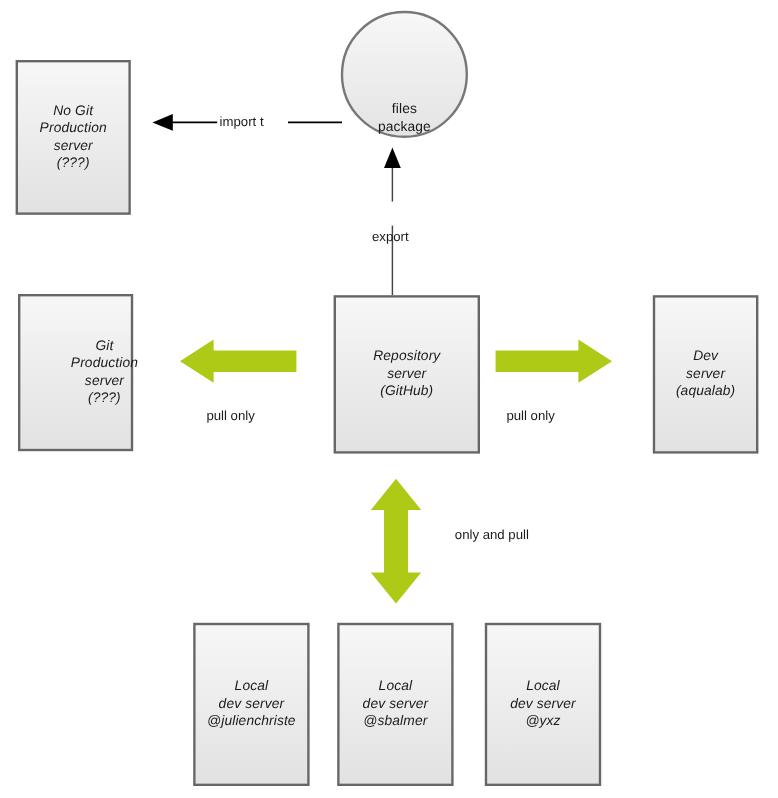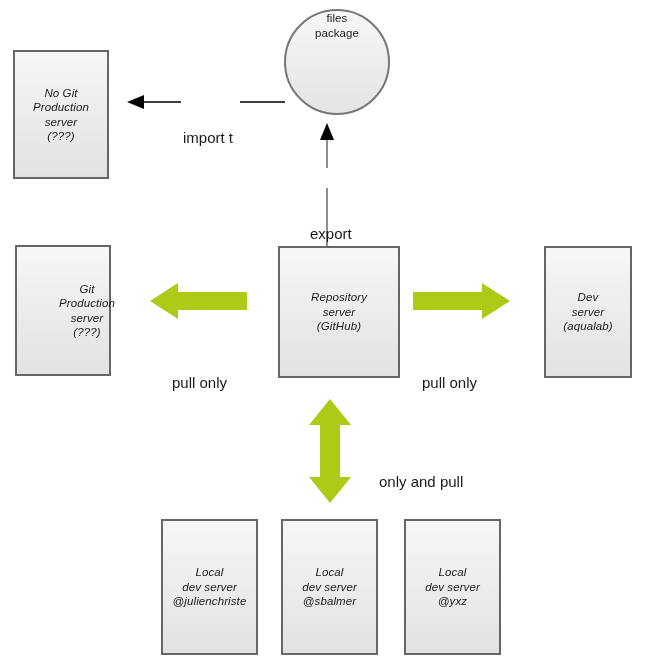--- a/index.html
+++ b/index.html
@@ -27,39 +27,38 @@
     text-align: center;
     font-style: italic;
   }
   .node-circle {
     position: absolute;
     box-sizing: border-box;
     border: 2px solid #777777;
     border-radius: 50%;
     background: linear-gradient(to bottom, #f7f7f7 0%, #efefef 40%, #e4e4e4 100%);
     display: flex;
-    align-items: flex-start;
+    align-items: flex-end;
     justify-content: center;
     text-align: center;
   }
   .node-label {
     font-size: 11.5px;
     line-height: 14.5px;
     color: #1a1a1a;
     white-space: pre-line;
     letter-spacing: 0.1px;
   }
   
   .edge-label {
     position: absolute;
-    font-size: 15px;
+    font-size: 11px;
     line-height: 14px;
     color: #1a1a1a;
     white-space: nowrap;
-    margin-top: 36px;
   }
   
   .overlay {
     position: absolute;
     left: 0;
     top: 0;
     width: 648px;
     height: 665px;
     pointer-events: none;
   }

